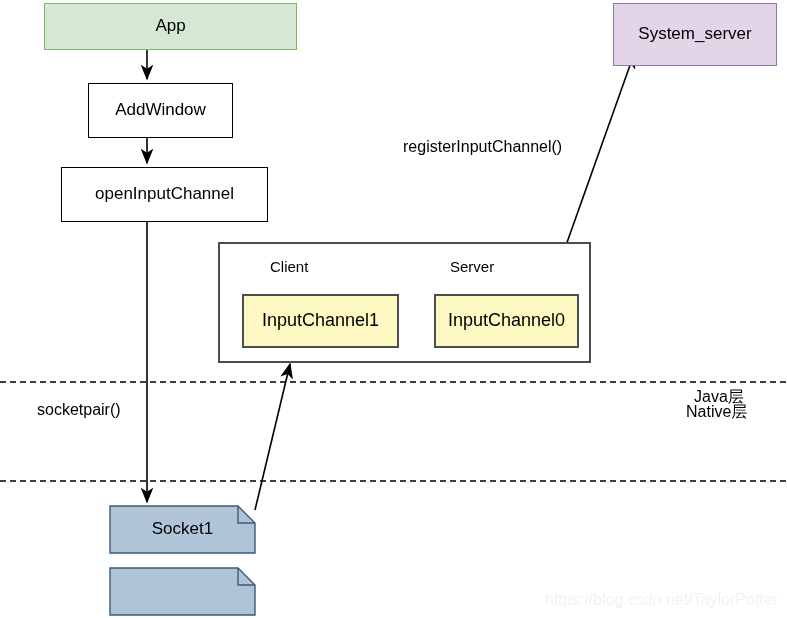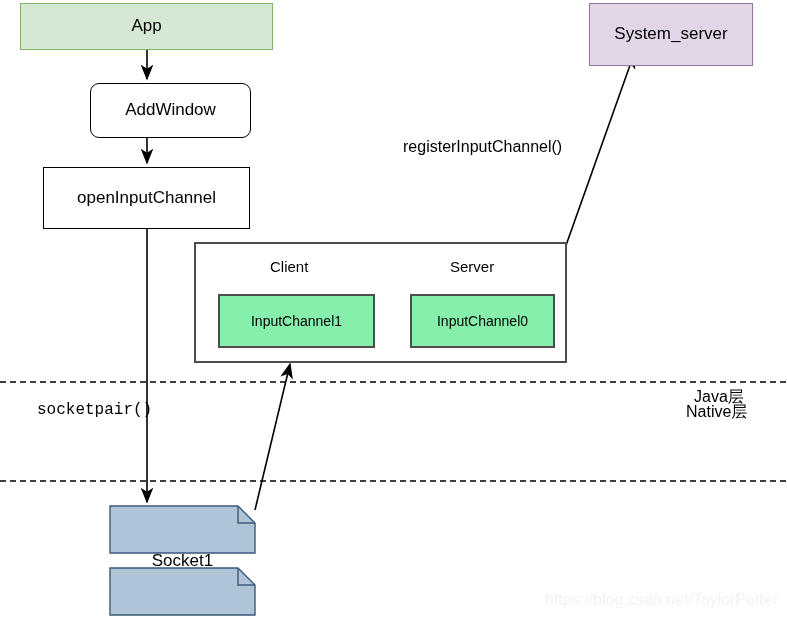--- a/index.html
+++ b/index.html
@@ -19,20 +19,21 @@
     overflow: hidden;
   }
   .node {
     position: absolute;
     box-sizing: border-box;
     display: flex;
     align-items: center;
     justify-content: center;
     text-align: left;
     line-height: 1.2;
+    margin-left: 24px;
   }
   .box-app {
     background: #d5e8d4;
     border: 1px solid #82b366;
     font-size: 17px;
   }
   .box-sys {
     background: #e1d5e7;
     border: 1px solid #9673a6;
     font-size: 17px;
@@ -40,23 +41,23 @@
   .box-plain {
     background: #ffffff;
     border: 1px solid #000000;
     font-size: 17px;
   }
   .box-container {
     background: #ffffff;
     border: 2px solid #4d4d4d;
   }
   .box-inner {
-    background: #86efac;
+    background: #fef9c3;
     border: 2px solid #4d4d4d;
-    font-size: 14px;
+    font-size: 18px;
   }
   .plain-label {
     position: absolute;
     font-size: 15px;
     color: #000000;
     white-space: nowrap;
   }
   .edge-label {
     position: absolute;
     font-size: 16px;
@@ -126,25 +127,25 @@
     <g>
       <path d="M110,568 L238,568 L255,585 L255,615 L110,615 Z" fill="#b0c4d8" stroke="#3b5a78" stroke-width="1.4"></path>
       <path d="M238,568 L238,585 L255,585" fill="none" stroke="#3b5a78" stroke-width="1.4"></path>
     </g>
   </svg>
 
   <div class="node box-app" style="left:20px; top:3px; width:253px; height:47px;">
     <span>App</span>
   </div>
 
-  <div class="node box-plain" style="left:90px; top:83px; width:161px; height:55px;border-radius:9px;">
+  <div class="node box-plain" style="left:64px; top:83px; width:145px; height:55px;">
     <span>AddWindow</span>
   </div>
 
-  <div class="node box-plain" style="left:43px; top:167px; width:207px; height:62px;">
+  <div class="node box-plain" style="left:37px; top:167px; width:207px; height:55px;">
     <span>openInputChannel</span>
   </div>
 
   <div class="node box-sys" style="left:589px; top:3px; width:164px; height:63px;">
     <span>System_server</span>
   </div>
 
   <div class="node box-container" style="left:194px; top:242px; width:373px; height:121px;"></div>
 
   <div class="plain-label" style="left:270px; top:258px;"><span>Client</span></div>
@@ -154,25 +155,25 @@
   <div class="node box-inner" style="left:218px; top:294px; width:157px; height:54px;">
     <span>InputChannel1</span>
   </div>
 
   <div class="node box-inner" style="left:410px; top:294px; width:145px; height:54px;">
     <span>InputChannel0</span>
   </div>
 
   <div class="edge-label" style="left:403px; top:138px;"><span>registerInputChannel()</span></div>
 
-  <div class="edge-label" style="left:37px; top:401px;font-family:Liberation Mono, monospace;"><span>socketpair()</span></div>
+  <div class="edge-label" style="left:37px; top:401px;"><span>socketpair()</span></div>
 
 
   <div class="layer-label" style="left:694px; top:339px;margin-top:48px;"><span>Java层</span></div>
 
   <div class="layer-label" style="left:686px; top:402px;"><span>Native层</span></div>
 
-  <div class="socket-label" style="left:110px; top:519px; width:145px;margin-top:32px;"><span>Socket1</span></div>
+  <div class="socket-label" style="left:110px; top:519px; width:145px;"><span>Socket1</span></div>
 
 
   <div class="watermark" style="left:545px; top:591px;"><span>https://blog.csdn.net/TaylorPotter</span></div>
 
 </div>
 
 </body></html>

